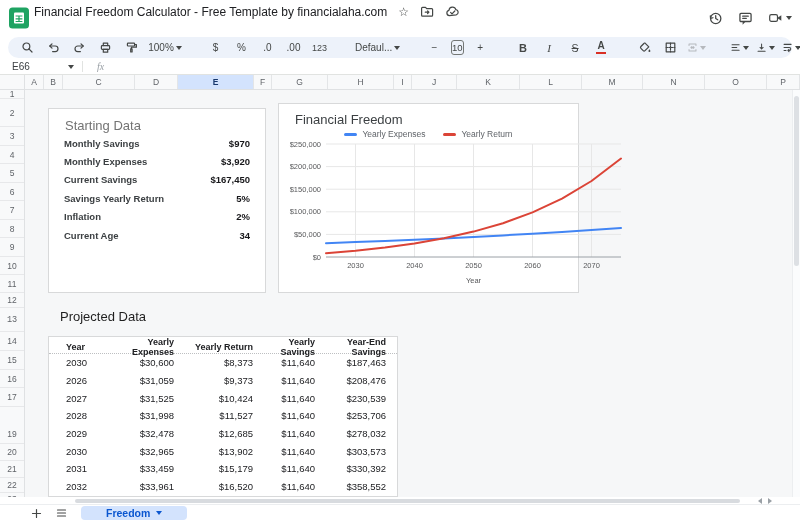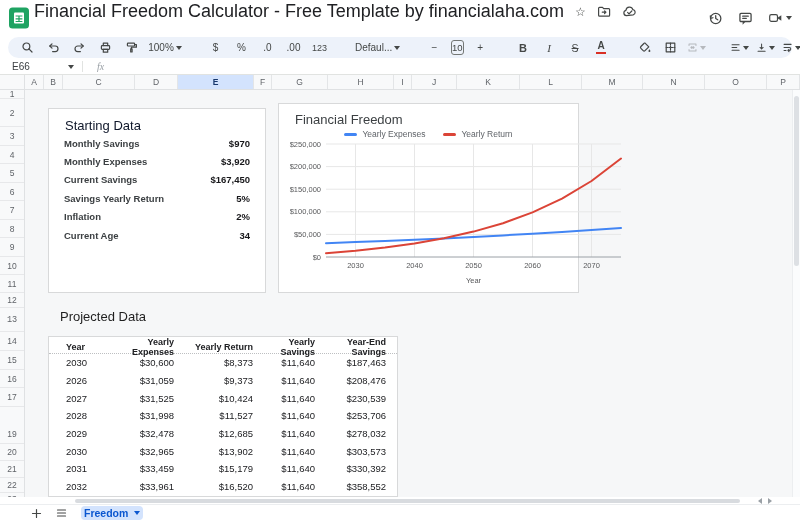--- a/index.html
+++ b/index.html
@@ -5,21 +5,21 @@
   html,body{margin:0;padding:0;background:#fff;}
   .app{position:relative;width:800px;height:521px;overflow:hidden;background:#fff;
        font-family:"Liberation Sans",sans-serif;color:#202124;}
   svg{display:block}
   .ic{stroke:#444746;stroke-width:1.2;fill:none;stroke-linecap:round;stroke-linejoin:round}
   .caret{width:0;height:0;border-left:3px solid transparent;border-right:3px solid transparent;border-top:4px solid #444746;display:inline-block}
   
   .topbar{position:absolute;top:0;left:0;right:0;height:36px;background:#fff}
   .logo{position:absolute;left:8px;top:7px}
   .titlerow{position:absolute;left:34px;top:3px;height:17px;display:flex;align-items:center;gap:11px}
-  .doctitle{font-size:18px;color:#202124;white-space:nowrap}
+  .doctitle{font-size:12px;color:#202124;white-space:nowrap}
   .star{font-size:12px;color:#444746;line-height:1}
   .menubar{position:absolute;left:29px;top:20px;display:flex;align-items:center}
   .menu-item{font-size:11.5px;color:#202124;padding:1px 5px;border-radius:4px;cursor:default}
   .tbright{position:absolute;right:8px;top:5px;height:26px;display:flex;align-items:center;gap:15px}
   .sharepill{display:flex;align-items:center;height:25px;border-radius:13px;overflow:hidden}
   .sharemain{display:flex;align-items:center;gap:6px;padding:0 9px 0 12px;height:100%}
   .sharelbl{font-size:11px;font-weight:bold;color:#001d35}
   .sharecaret{height:100%;display:flex;align-items:center;padding:0 8px;border-left:1px solid #9fc1e0}
   .sharecaret .caret{border-top-color:#001d35}
   .camwrap{display:flex;align-items:center;gap:3px}
@@ -52,21 +52,21 @@
   .colh{height:100%;border-right:1px solid #e3e5e7;display:flex;align-items:center;justify-content:center;
         font-size:8.5px;color:#5f6368;box-sizing:border-box;flex:none}
   .colh.sel{background:#d3e3fd;color:#17376b;font-weight:bold}
   .rows{position:absolute;top:90px;left:0;width:25px;height:407px;background:#f8f9fa;border-right:1px solid #dfe1e3;box-sizing:border-box;overflow:hidden}
   .rowh{border-bottom:1px solid #e7e8ea;display:flex;align-items:center;justify-content:center;
         font-size:8.5px;color:#5f6368;box-sizing:border-box}
   
   .gridarea{position:absolute;top:90px;left:25px;right:0;height:407px;background:#f6f7f8;overflow:hidden}
   .whitebox{position:absolute;background:#fff;border:1px solid #d8d9da;box-sizing:border-box}
   .sdbox{left:23px;top:18px;width:218px;height:185px}
-  .sd-title{position:absolute;left:16px;top:9px;font-size:13px;font-weight:500;color:#0f172a}
+  .sd-title{position:absolute;left:16px;top:9px;font-size:13px;font-weight:500;color:#737373}
   .sdrows{position:absolute;left:0;right:0;top:25px}
   .sd-row{display:flex;justify-content:space-between;align-items:center;height:18.4px;padding:0 15px;
           font-size:9.5px;font-weight:bold;color:#3c4043}
   .sd-row .v{color:#17171a}
   .sdhl{position:absolute;left:0;right:0;bottom:0;height:37px}
   .sdhl .sd-row{height:18.5px;color:#241a00}
   .sdhl .sd-row .v{color:#241a00}
   .chbox{left:253px;top:13px;width:301px;height:190px}
   .ch-title{position:absolute;left:16px;top:8px;font-size:13px;color:#3c4043}
   .legend{position:absolute;left:0;right:0;top:25px;display:flex;justify-content:center;align-items:center;gap:18px;
@@ -85,21 +85,21 @@
   .vthumb{position:absolute;top:6px;left:1px;width:5px;height:170px;background:#dde0e4;border-radius:3px}
   .hstrip{position:absolute;top:497px;left:0;right:0;height:7px;background:#fff}
   .hthumb{position:absolute;top:498.5px;left:75px;width:665px;height:4.5px;background:#d8dbdf;border-radius:3px}
   .harrows{position:absolute;top:497px;right:28px;display:flex;gap:6px;align-items:center;height:7px}
   .tri-l{width:0;height:0;border-top:3px solid transparent;border-bottom:3px solid transparent;border-right:4px solid #9aa0a6}
   .tri-r{width:0;height:0;border-top:3px solid transparent;border-bottom:3px solid transparent;border-left:4px solid #9aa0a6}
   .tabbar{position:absolute;left:0;right:0;bottom:0;height:17px;background:#fff;border-top:1px solid #eceef0;
           display:flex;align-items:center;box-sizing:border-box}
   .tab-plus{margin-left:31px}
   .tab-menu{margin-left:14px}
-  .sheettab{margin-left:14px;height:14px;display:flex;align-items:center;gap:6px;padding:0 3px;border-radius:4px;
+  .sheettab{margin-left:14px;height:14px;display:flex;align-items:center;gap:6px;padding:0 25px;border-radius:4px;
             font-size:10.5px;font-weight:bold}
 </style>
 </head>
 <body>
 
 <div class="app">
 
   <div class="topbar">
     <span class="logo">
       <svg width="22" height="22">

